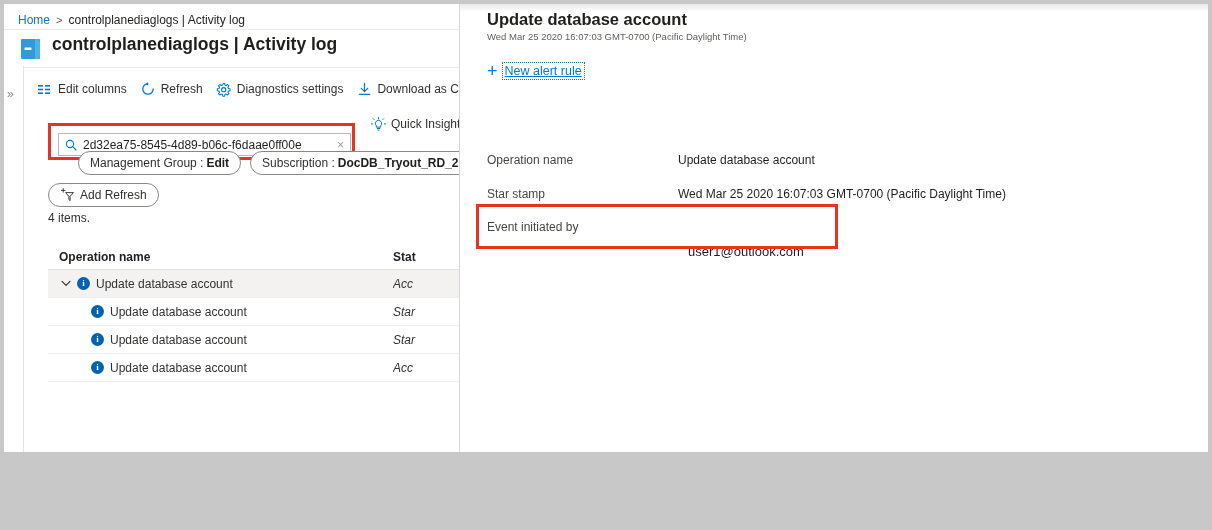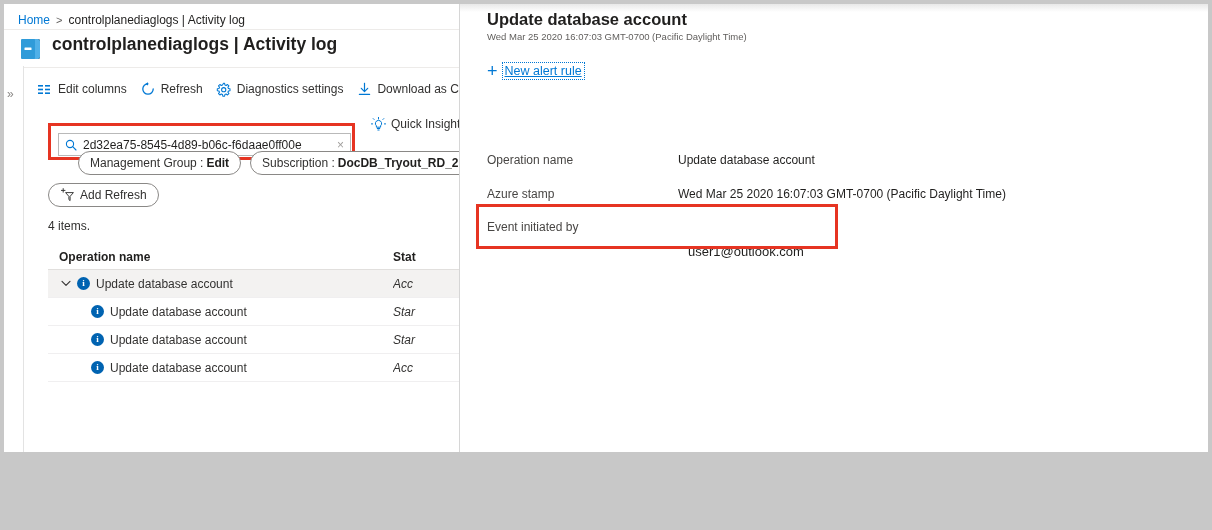--- a/index.html
+++ b/index.html
@@ -272,21 +272,21 @@
     color: #323130;
     width: 15px; height: 14px;
     align-items: center;
     justify-content: center;
     flex: none;
   }
 
   
   #item-count {
     position: absolute;
-    left: 44px; top: 215px;
+    left: 44px; top: 207px;
     font-size: 12px;
     color: #323130;
   }
 
   
   #grid {
     position: absolute;
     left: 44px; top: 240px;
     width: 411px;
     overflow: hidden;
@@ -666,21 +666,21 @@
         <span id="new-alert-label">New alert rule</span>
       </div>
 
 
       <div class="detail-row" style="top:146px">
         <span class="detail-label">Operation name</span>
         <span class="detail-value" style="left:218px">Update database account</span>
       </div>
 
       <div class="detail-row" style="top:180px">
-        <span class="detail-label">Azure stamp</span>
+        <span class="detail-label">Star stamp</span>
         <span class="detail-value" style="left:218px">Wed Mar 25 2020 16:07:03 GMT-0700 (Pacific Daylight Time)</span>
       </div>
 
       <div class="detail-row" style="top:213px">
         <span class="detail-label">Event initiated by</span>
         <span class="detail-value" style="left:228px;font-size:13px;margin-top:48px;">user1@outlook.com</span>
       </div>
 
       <div id="event-highlight"></div>
     </div>

